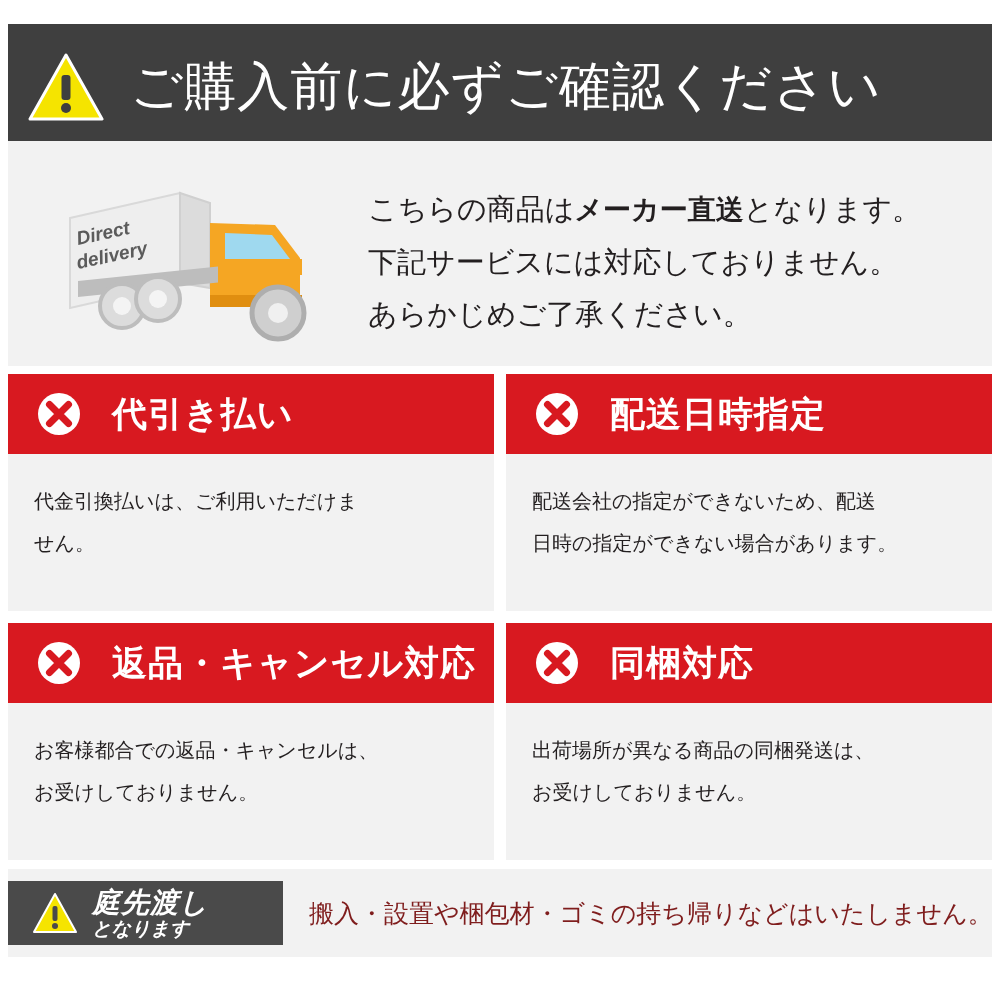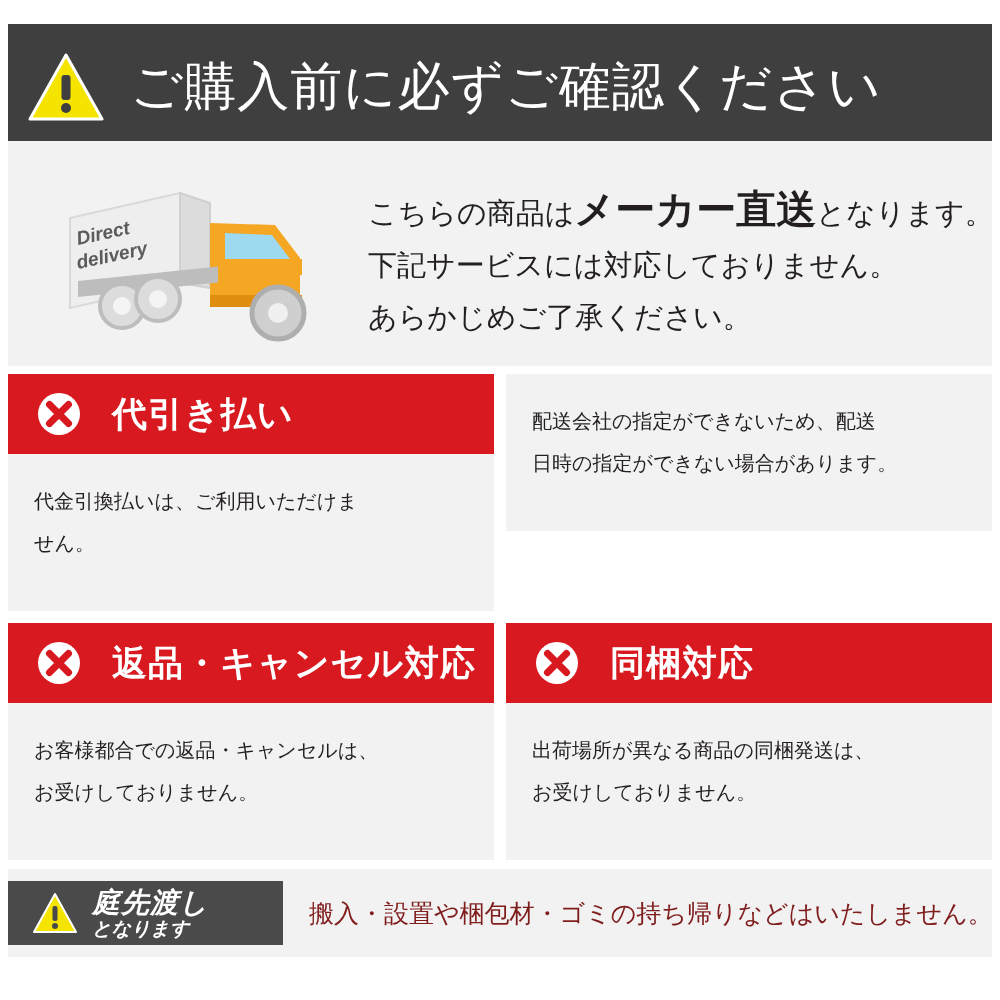--- a/index.html
+++ b/index.html
@@ -74,21 +74,21 @@
     left: 360px;
     top: 42px;
     width: 600px;
     font-size: 29px;
     line-height: 52px;
     color: #231f20;
     white-space: nowrap;
   }
   .notice-text .strong {
     font-weight: bold;
-    font-size: 40px;
+    font-size: 28px;
   }
 
   
   .cards {
     position: absolute;
     left: 8px;
     top: 374px;
     width: 984px;
     display: flex;
     flex-wrap: wrap;
@@ -242,20 +242,29 @@
         </span>
         <span class="card-title">代引き払い</span>
       </div>
       <div class="card-body">
         <div>代金引換払いは、ご利用いただけま</div>
         <div>せん。</div>
       </div>
     </div>
 
     <div class="card">
+      <div class="card-head">
+        <span class="x-icon">
+          <svg width="46" height="46" viewBox="0 0 46 46">
+            <circle cx="23" cy="23" r="21" fill="#ffffff"></circle>
+            <path d="M13.5 13.5 L32.5 32.5 M32.5 13.5 L13.5 32.5" stroke="#d81920" stroke-width="7" stroke-linecap="round"></path>
+          </svg>
+        </span>
+        <span class="card-title">配送日時指定</span>
+      </div>
       <div class="card-body">
         <div>配送会社の指定ができないため、配送</div>
         <div>日時の指定ができない場合があります。</div>
       </div>
     </div>
 
     <div class="card">
       <div class="card-head">
         <span class="x-icon">
           <svg width="46" height="46" viewBox="0 0 46 46">

